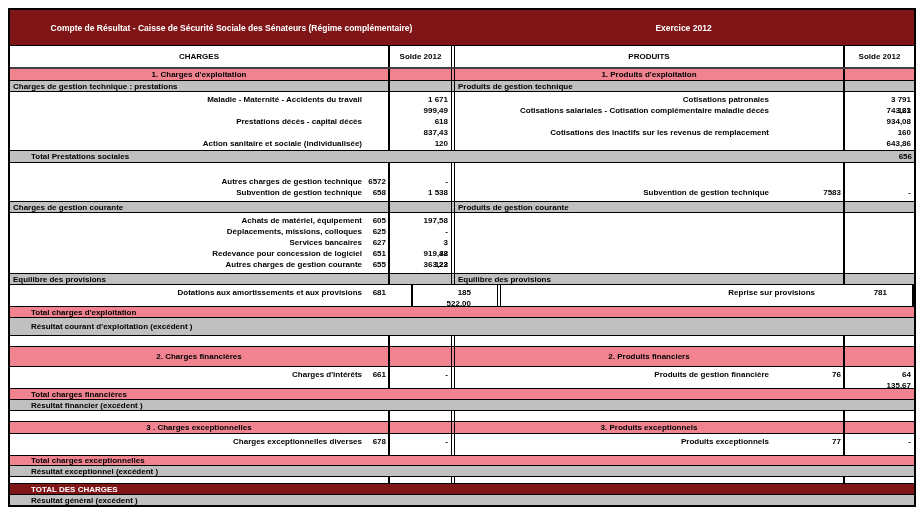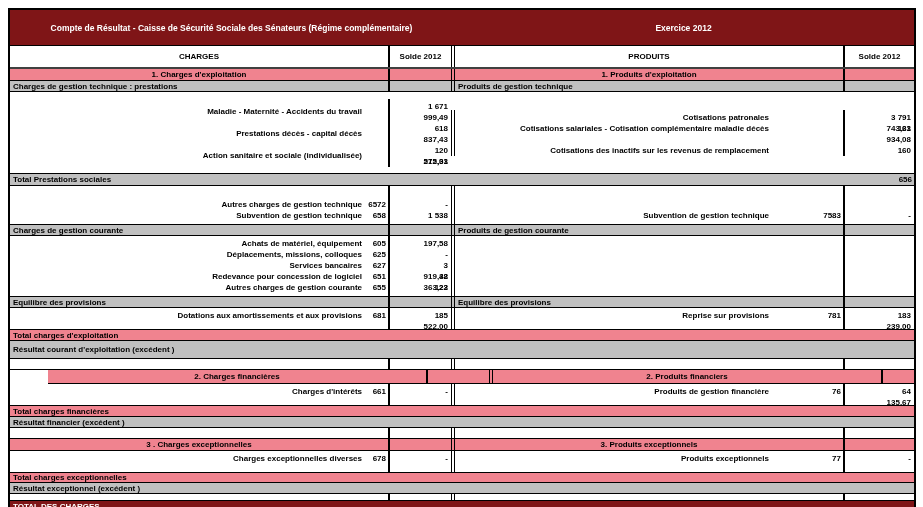--- a/index.html
+++ b/index.html
@@ -27,21 +27,21 @@
 
   .kind-colhead { border-bottom:2px solid #404040; }
   .kind-colhead .cell { display:flex; align-items:center; justify-content:center; text-align:center; }
 
   .kind-band .cell { display:flex; align-items:center; }
   .band-center { justify-content:center; text-align:right; }
   .band-left { padding-left:3px; }
 
   .kind-total .cell { display:flex; align-items:center; }
   .flexline { display:flex; width:100%; align-items:center; }
-  .tlabel.left  { flex:1; text-align:left; padding-left:3px; }
+  .tlabel.left  { flex:1; text-align:left; padding-left:21px; }
   .code { flex:none; text-align:right; padding-right:2px; }
 
   .kind-block .cell { padding-top:2px; }
   .bline { display:flex; height:11px; line-height:11px; }
   .blabel { flex:1; text-align:right; }
   .vline { height:11px; line-height:11px; text-align:right; padding-right:3px;margin-left:32px; }
 </style>
 </head>
 <body>
 
@@ -62,21 +62,21 @@
         <div class="cell solde-l"></div>
         <div class="cell label-r band-center">1. Produits d'exploitation</div>
         <div class="cell solde-r"></div>
       </div>
       <div class="row kind-band bg-gray" style="height: 11px;">
         <div class="cell label-l band-left">Charges de gestion technique : prestations</div>
         <div class="cell solde-l"></div>
         <div class="cell label-r band-left">Produits de gestion technique</div>
         <div class="cell solde-r"></div>
       </div>
-      <div class="row kind-block bg-white" style="height: 82px; align-items: center;">
+      <div class="row kind-block bg-white" style="height: 59px;">
         <div class="cell label-l">
           <div class="bline">
             <span class="blabel">Maladie - Maternité - Accidents du travail</span>
             <span class="code" style="width: 26px;"></span>
           </div>
           <div class="bline">
             <span class="blabel"></span>
             <span class="code" style="width: 26px;"></span>
           </div>
           <div class="bline">
@@ -209,21 +209,21 @@
         </div>
         <div class="cell label-r"></div>
         <div class="cell solde-r"></div>
       </div>
       <div class="row kind-band bg-gray" style="height: 11px;">
         <div class="cell label-l band-left">Equilibre des provisions</div>
         <div class="cell solde-l"></div>
         <div class="cell label-r band-left">Equilibre des provisions</div>
         <div class="cell solde-r"></div>
       </div>
-      <div class="row kind-block bg-white" style="height: 22px;">
+      <div class="row kind-block bg-white" style="height: 22px; gap: 23px;">
         <div class="cell label-l">
           <div class="bline">
             <span class="blabel">Dotations aux amortissements et aux provisions</span>
             <span class="code" style="width: 26px;">681</span>
           </div>
         </div>
         <div class="cell solde-l">
           <div class="vline">185 522,00</div>
         </div>
         <div class="cell label-r">
@@ -247,21 +247,21 @@
           <span class="tlabel left">Résultat courant d'exploitation (excédent )</span>
           <span class="code" style="width: 26px;"></span>
         </div>
       </div>
       <div class="row kind-spacer bg-white" style="height: 11px;">
         <div class="cell label-l"></div>
         <div class="cell solde-l"></div>
         <div class="cell label-r"></div>
         <div class="cell solde-r"></div>
       </div>
-      <div class="row kind-band bg-pink" style="height: 14px; margin-left: 38px;">
+      <div class="row kind-band bg-pink" style="height: 20px;">
         <div class="cell label-l band-center">2. Charges financières</div>
         <div class="cell solde-l"></div>
         <div class="cell label-r band-center">2. Produits financiers</div>
         <div class="cell solde-r"></div>
       </div>
       <div class="row kind-block bg-white" style="height: 22px;">
         <div class="cell label-l">
           <div class="bline">
             <span class="blabel">Charges d'intérêts</span>
             <span class="code" style="width: 26px;">661</span>

